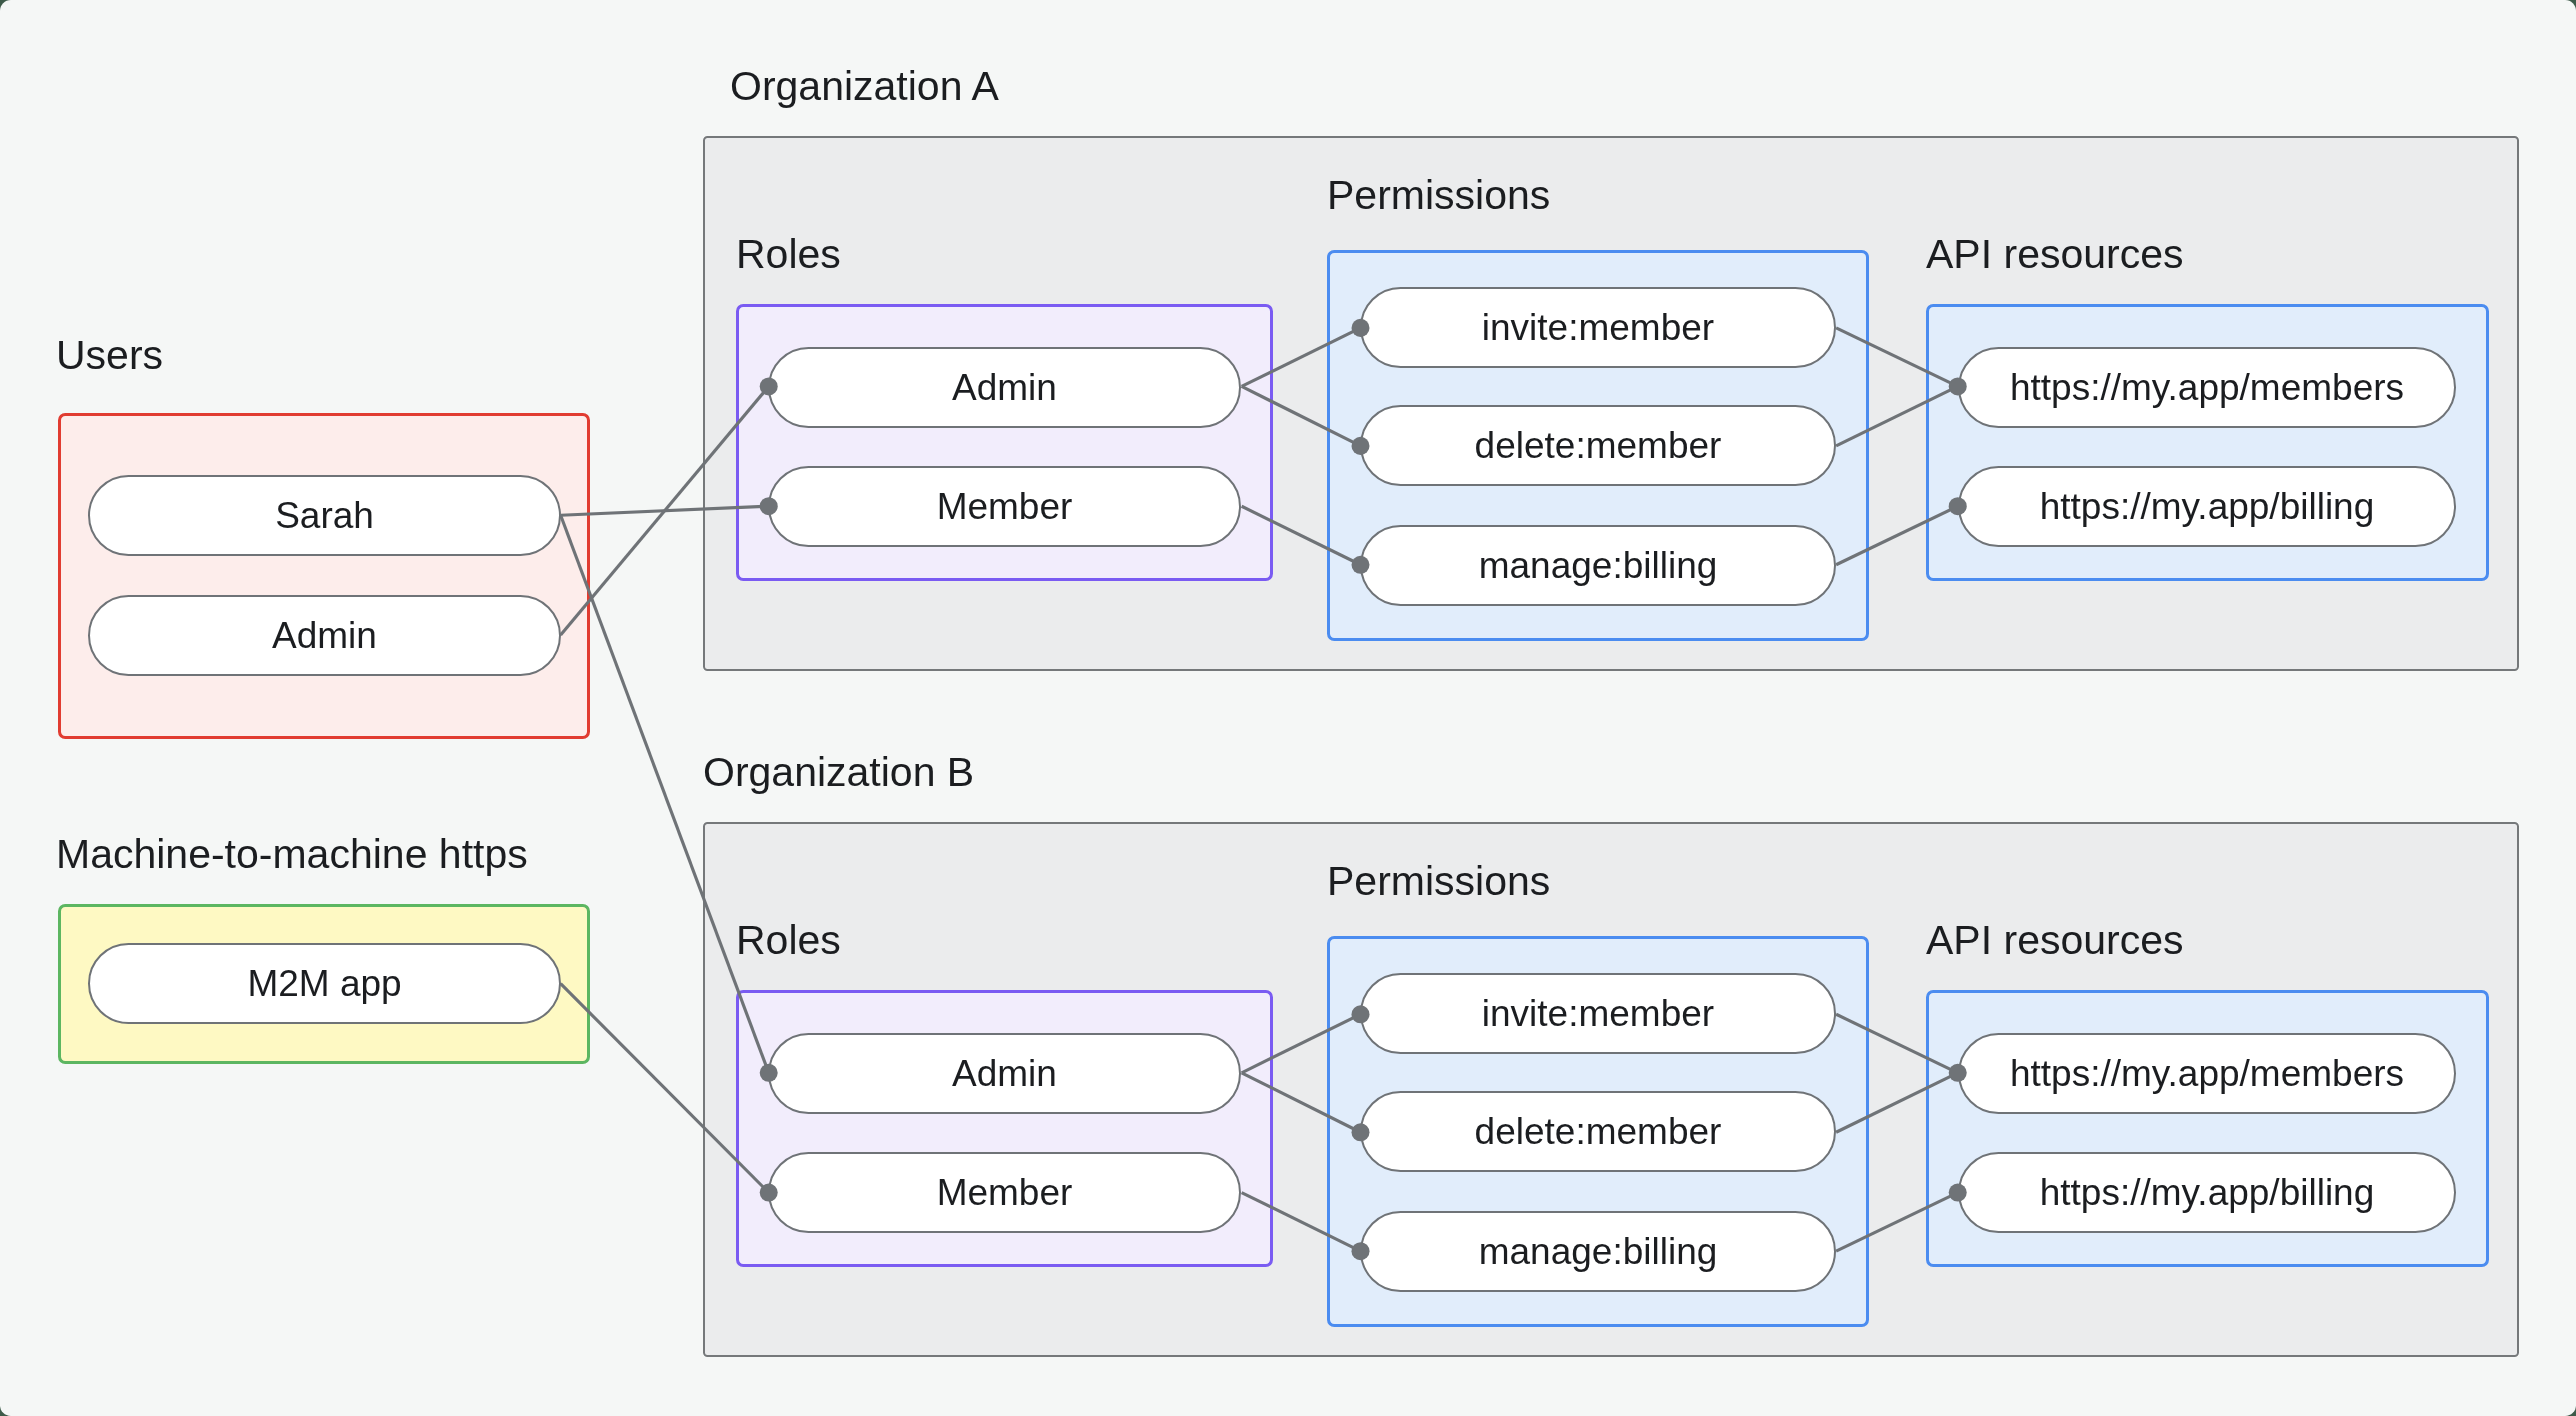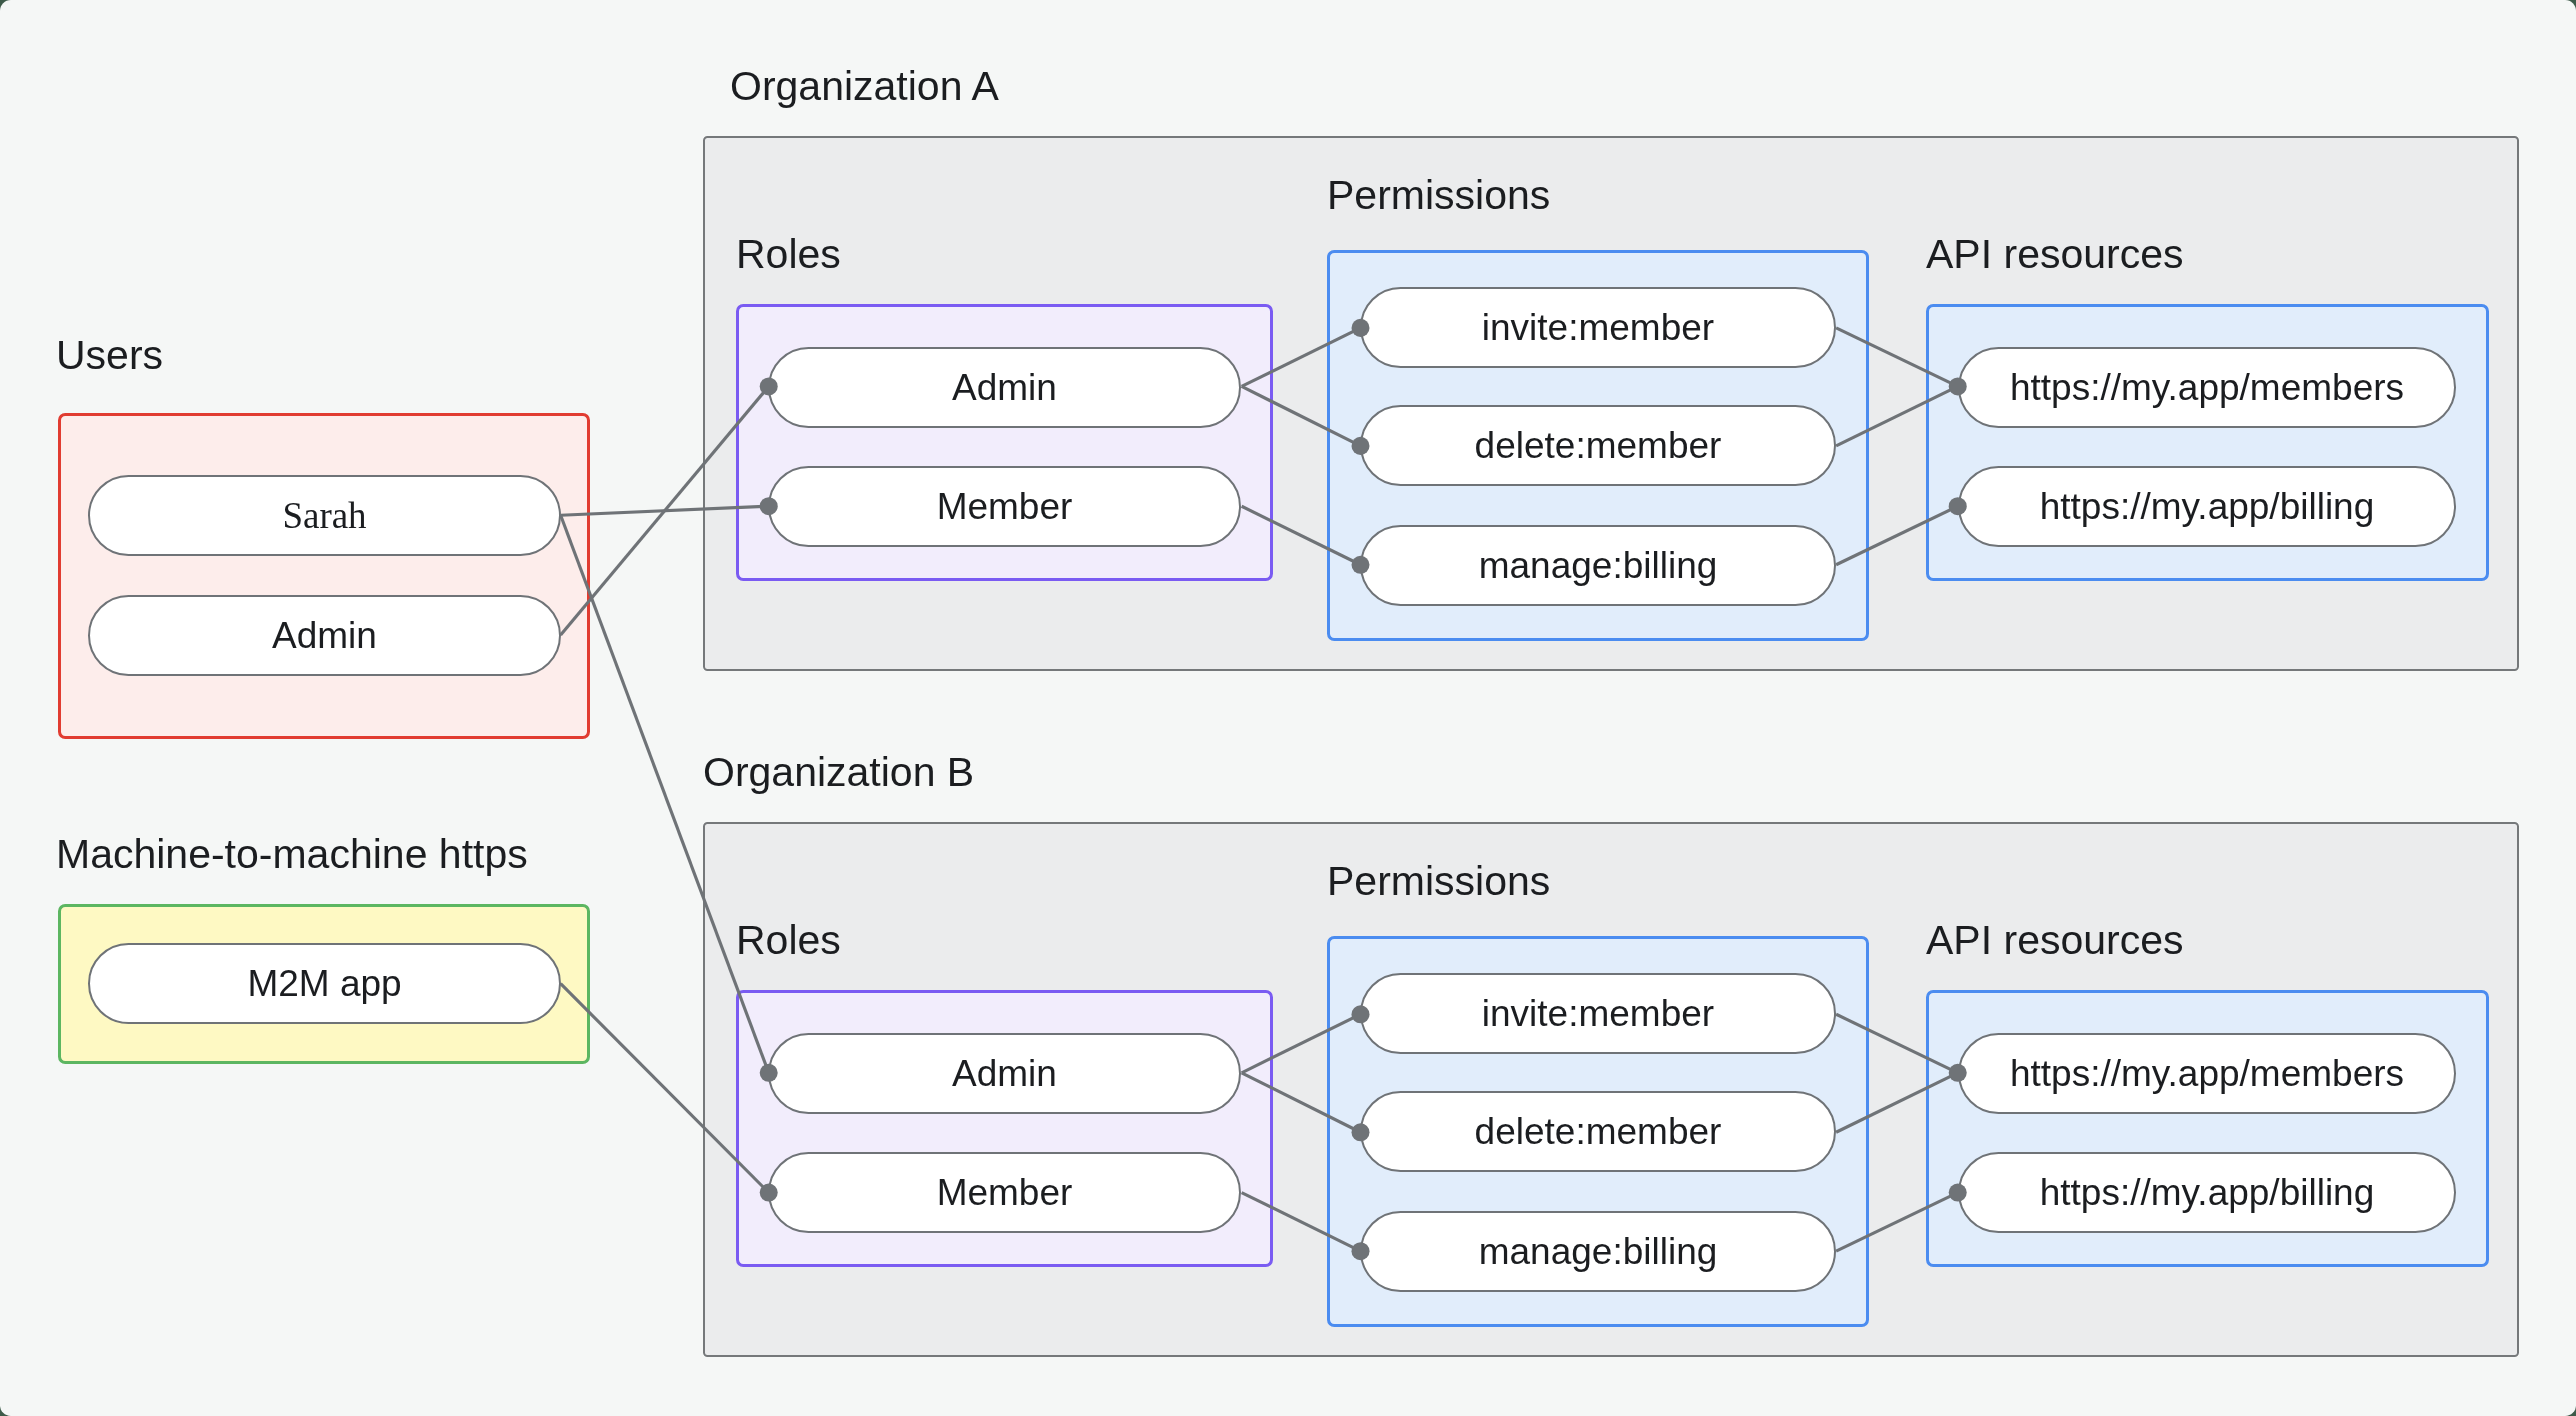--- a/index.html
+++ b/index.html
@@ -63,21 +63,21 @@
   }
 </style>
 </head>
 <body>
 
 <div class="canvas">
 
   <div class="heading" style="left:56px;top:333px;">Users</div>
 
   <div class="group red" style="left:58px;top:413px;width:532px;height:326px;">
-    <div class="pill" style="left:27px;top:59px;width:473px;height:81px;font-family:Liberation Serif, serif;">
+    <div class="pill" style="left:27px;top:59px;width:473px;height:81px;">
       <span>Sarah</span>
     </div>
     <div class="pill" style="left:27px;top:179px;width:473px;height:81px;">
       <span>Admin</span>
     </div>
   </div>
 
   <div class="heading" style="left:56px;top:832px;">Machine-to-machine https</div>
 
   <div class="group green" style="left:58px;top:904px;width:532px;height:160px;">

